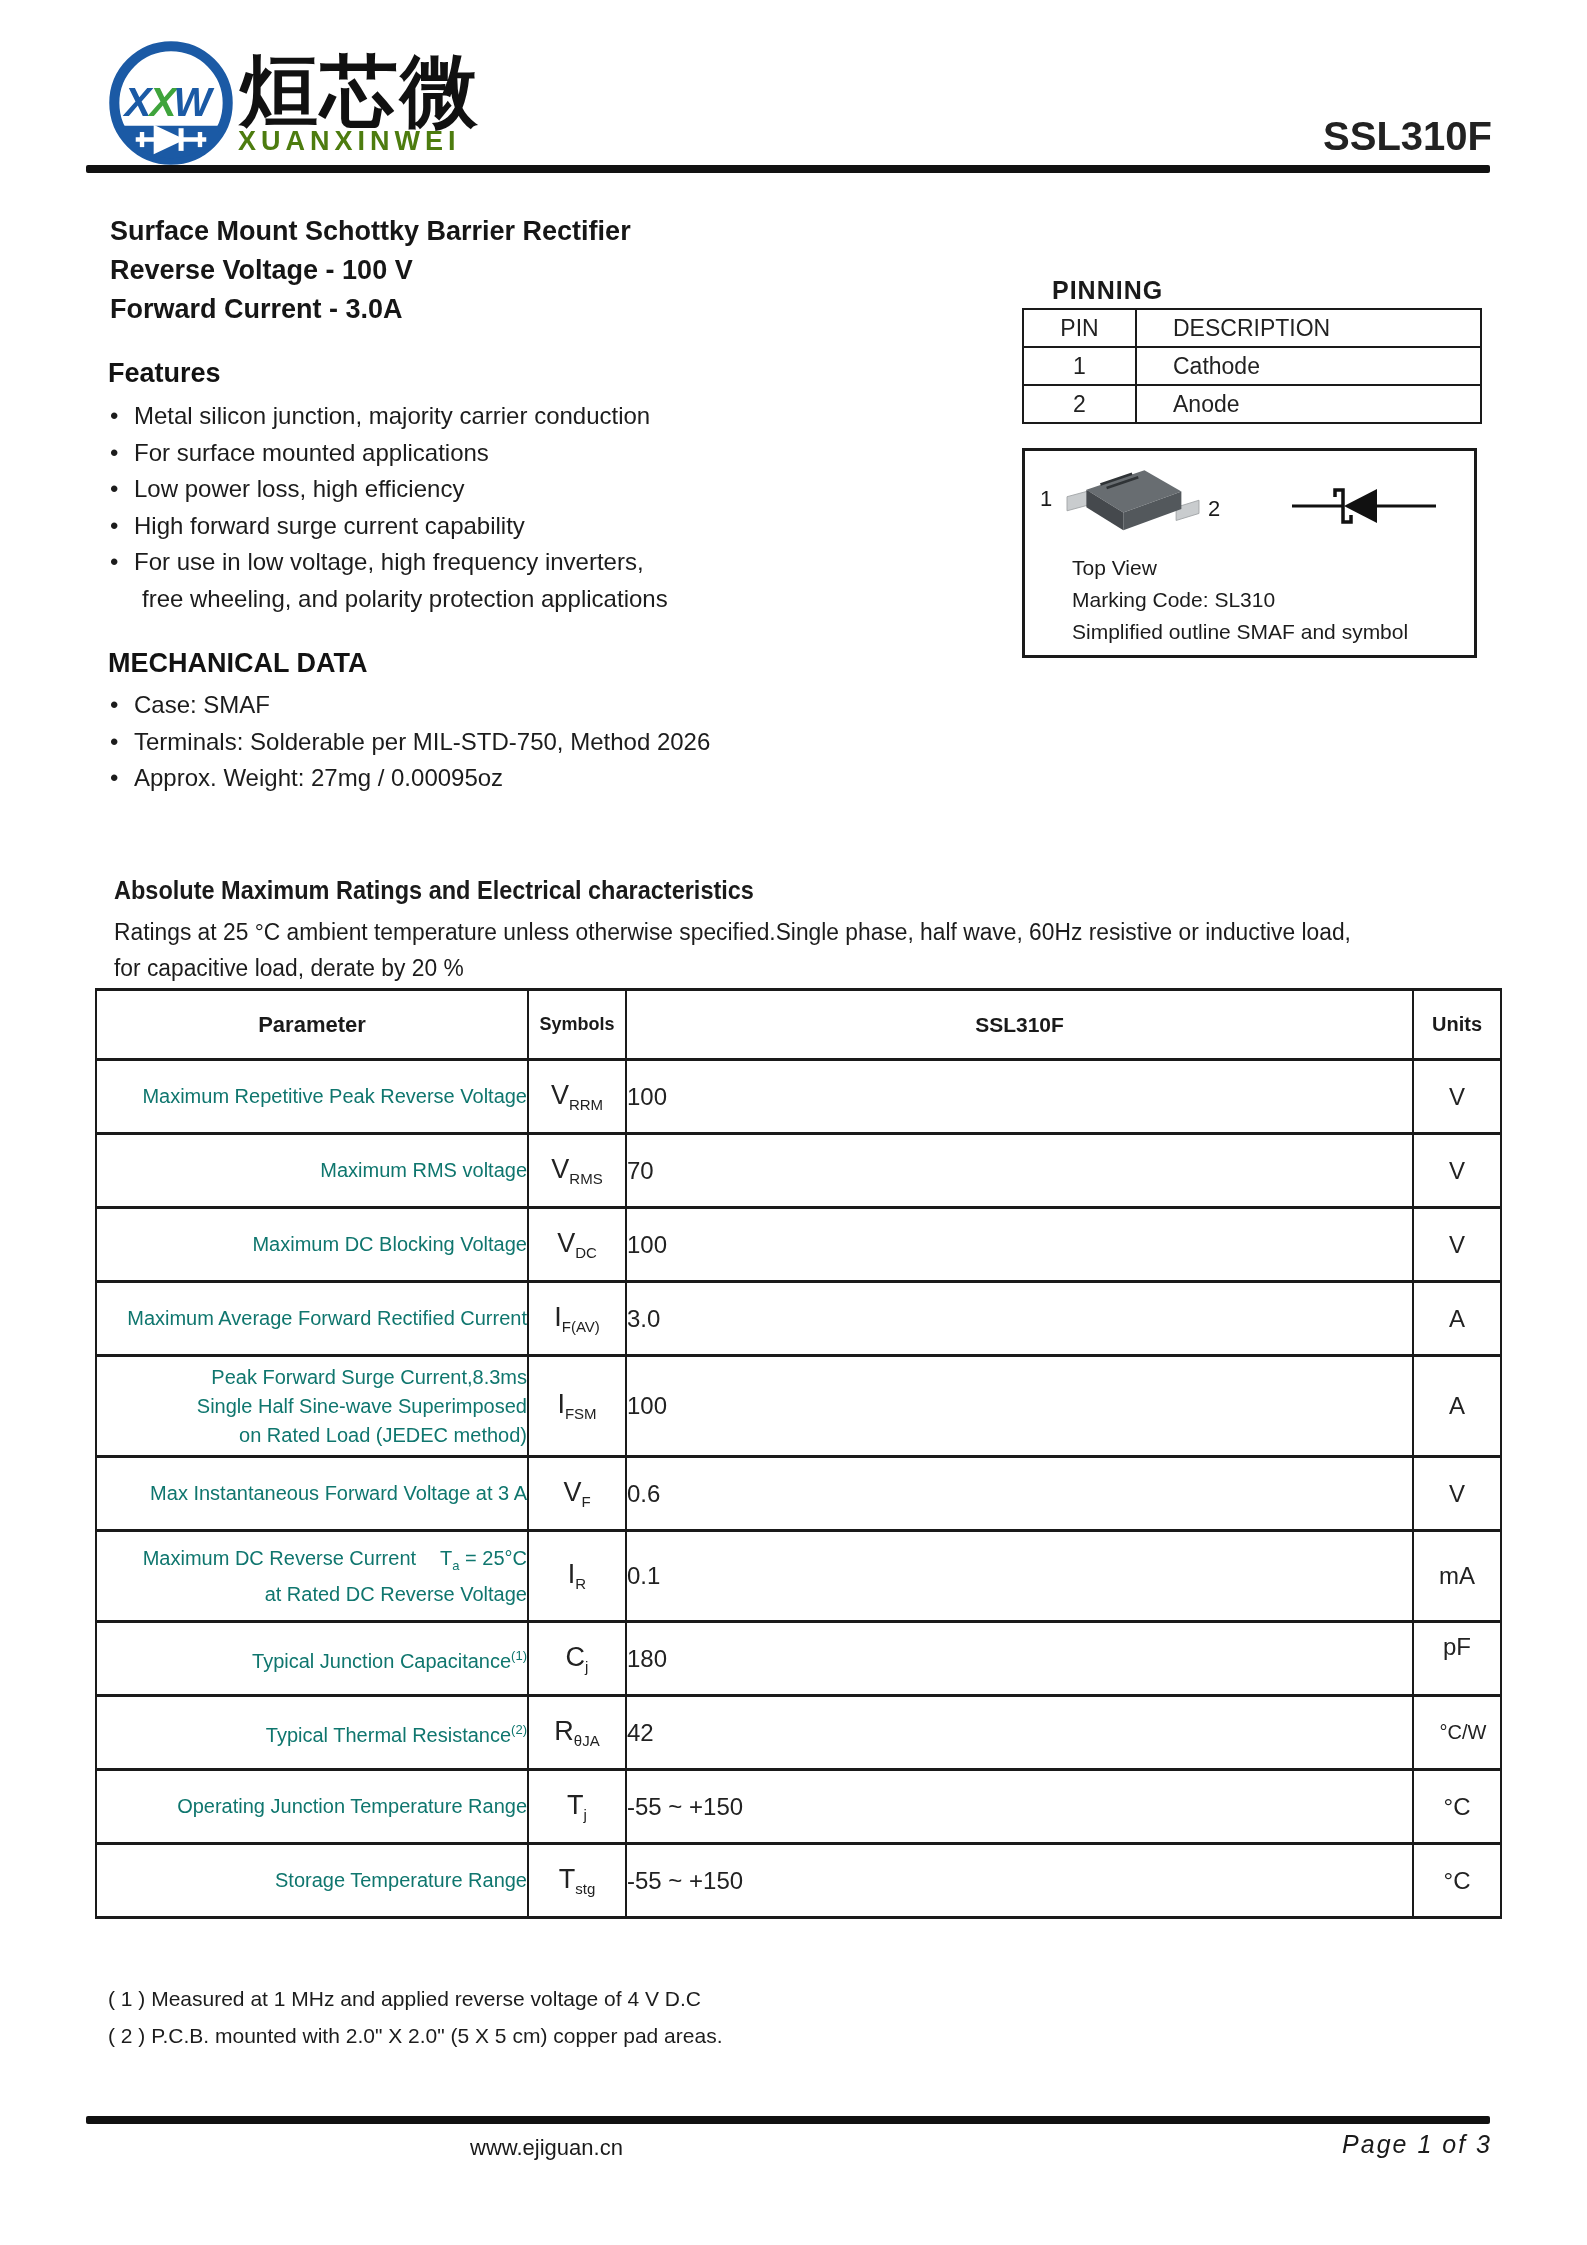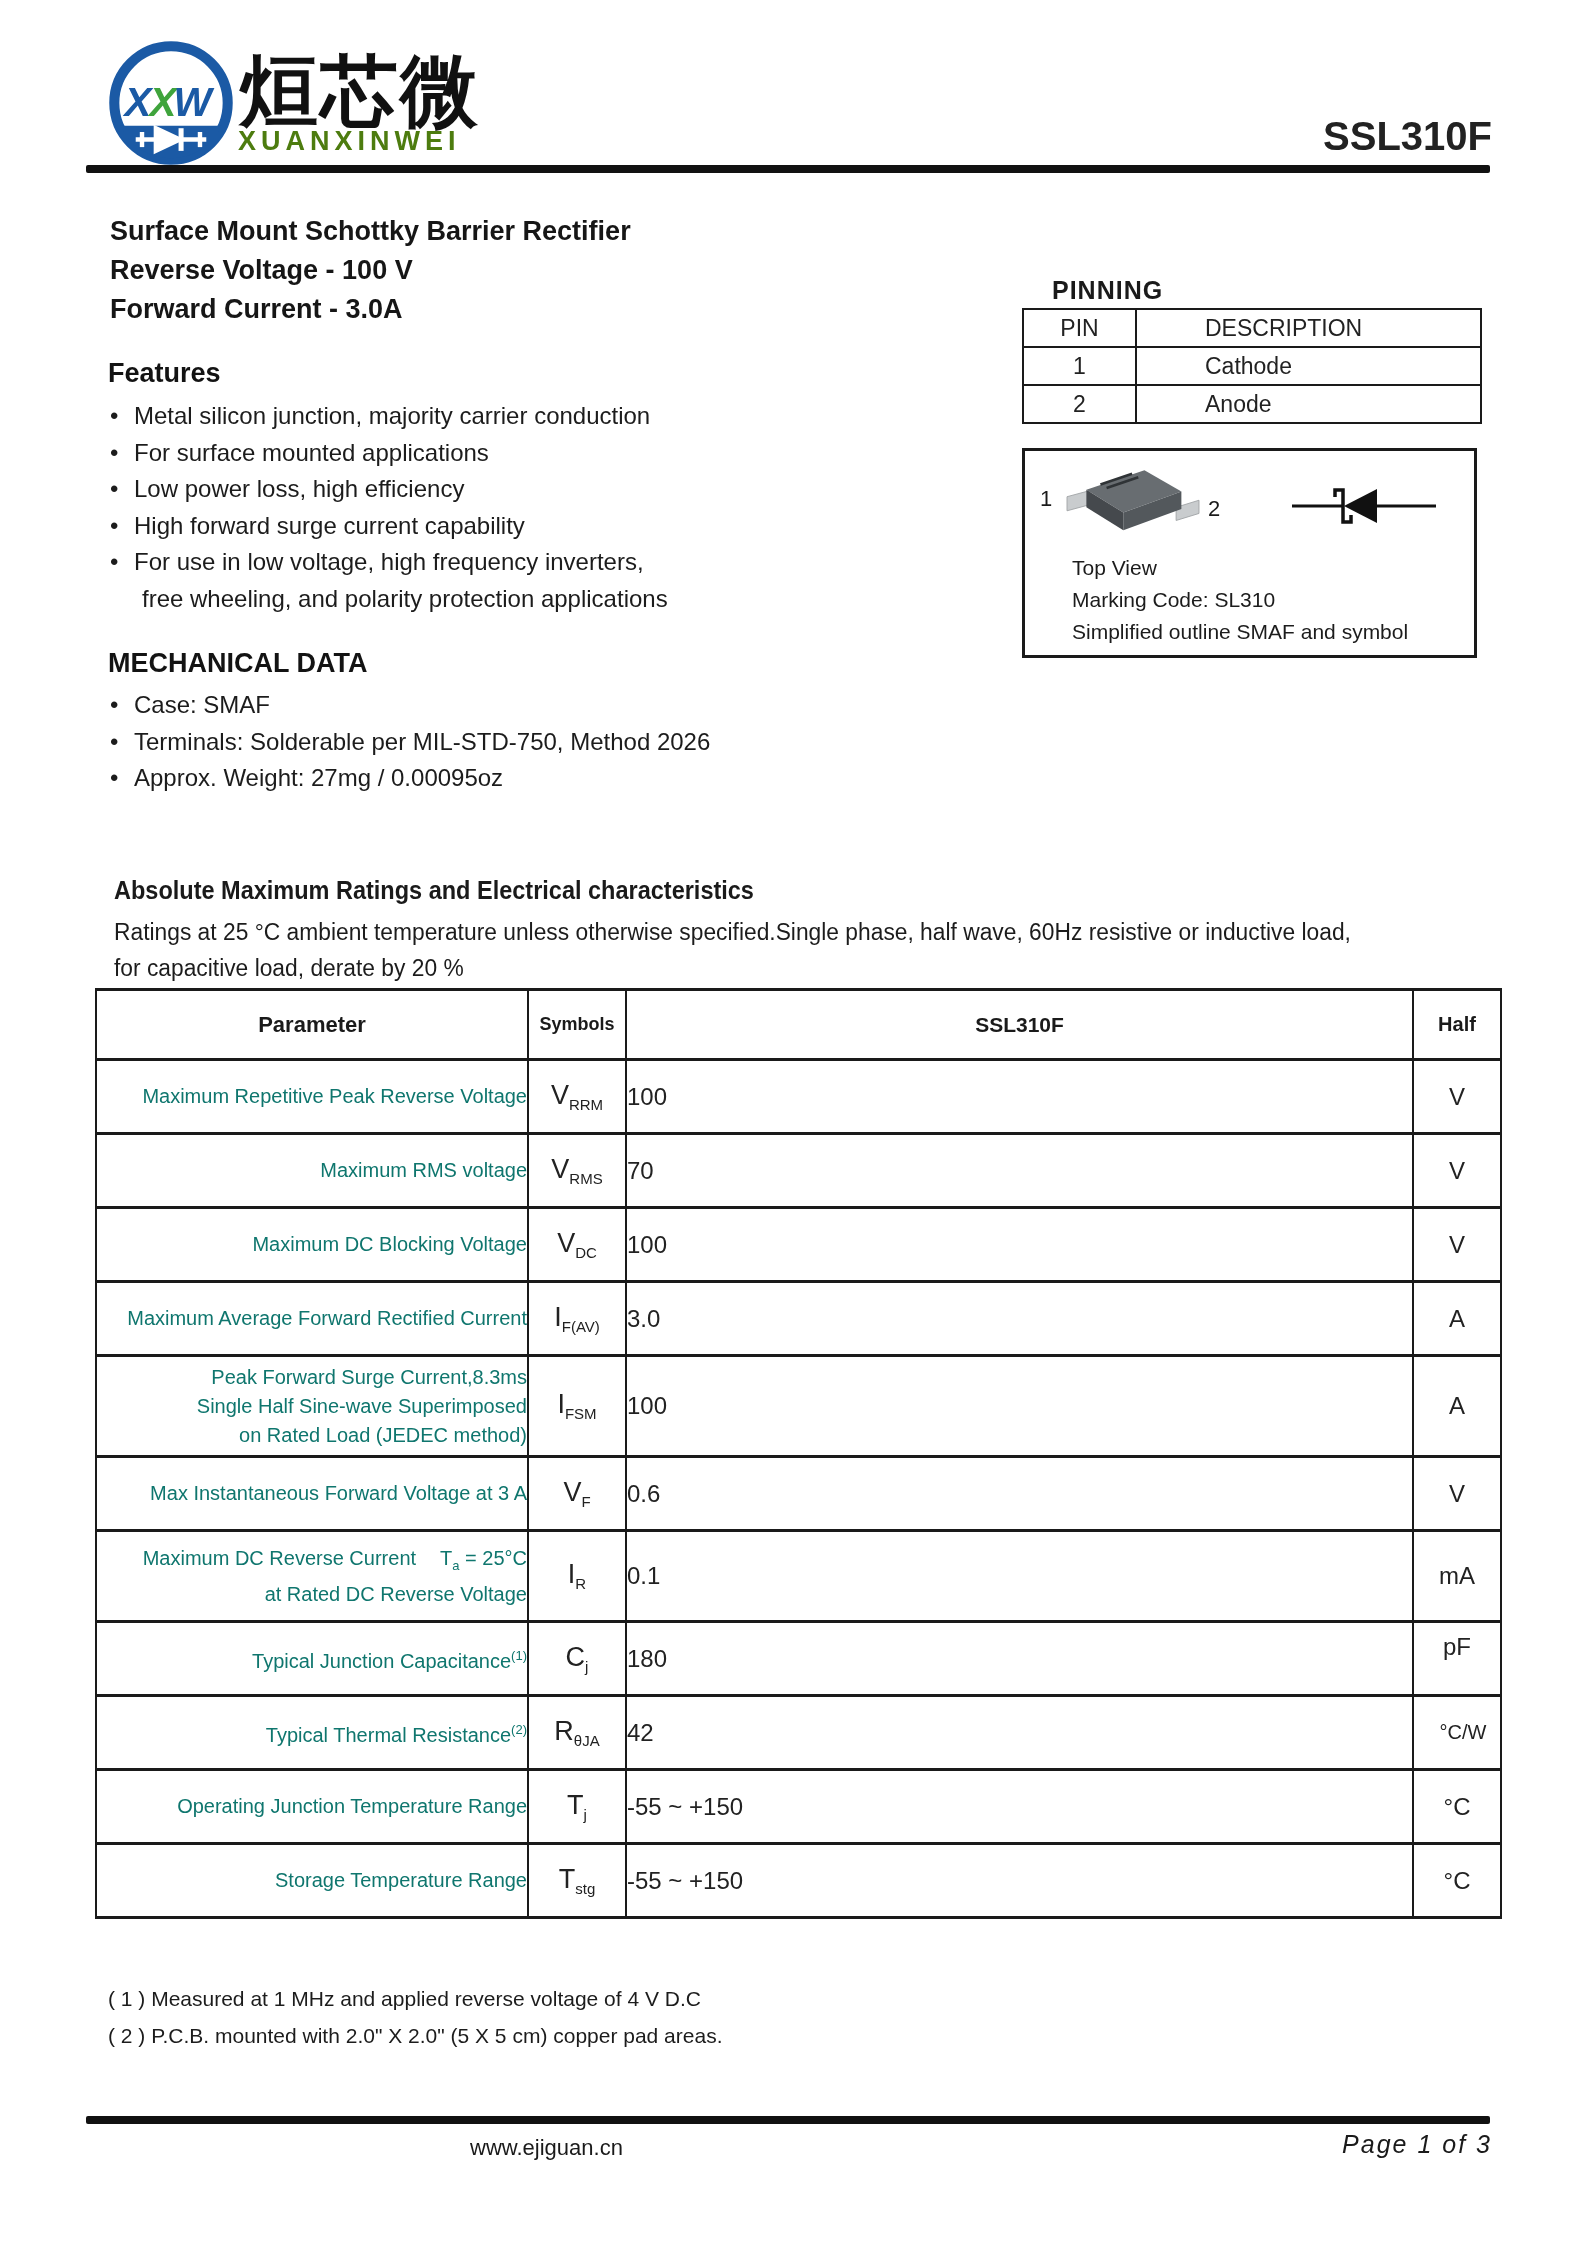--- a/index.html
+++ b/index.html
@@ -33,21 +33,21 @@
   ul.blist li.cont::before { content:""; }
   ul.blist li.cont { padding-left:34px; }
   .mech { left:108px; top:648px; }
   .mech .sec-heading { margin-bottom:8px; }
 
   
   .pinning-heading { left:1052px; top:276px; font-size:25px; font-weight:bold; letter-spacing:1px; }
   table.pinning { left:1022px; top:308px; width:460px; border-collapse:collapse; table-layout:fixed; }
   table.pinning td { border:2px solid #1a1a1a; font-size:23px; color:#222; height:38px; }
   table.pinning td.c1 { width:113px; text-align:center; }
-  table.pinning td.c2 { padding-left:68px; }
+  table.pinning td.c2 { padding-left:36px; }
 
   
   .pkg-box { left:1022px; top:448px; width:455px; height:210px; border:3px solid #1a1a1a; }
   .pkg-pin1 { left:1040px; top:486px; font-size:22px; }
   .pkg-pin2 { left:1208px; top:496px; font-size:22px; }
   .pkg-draw { left:1058px; top:458px; }
   .pkg-sym  { left:1290px; top:478px; }
   .pkg-captions { left:1072px; top:552px; font-size:21px; line-height:32px; color:#1c1c1c; }
 
   
@@ -198,21 +198,21 @@
         <col class="c-param">
         <col class="c-sym">
         <col class="c-val">
         <col class="c-unit">
       </colgroup>
     <tbody>
       <tr class="hdr">
         <th class="h-param">Parameter</th>
         <th class="h-sym">Symbols</th>
         <th class="h-part">SSL310F</th>
-        <th class="h-unit">Half</th>
+        <th class="h-unit">Units</th>
       </tr>
 
       <tr class="r-std">
         <td class="param">Maximum Repetitive Peak Reverse Voltage</td>
         <td class="sym"><span>V</span><sub>RRM</sub></td>
         <td class="val">100</td>
         <td class="unit">V</td>
       </tr>
 
       <tr class="r-std">

